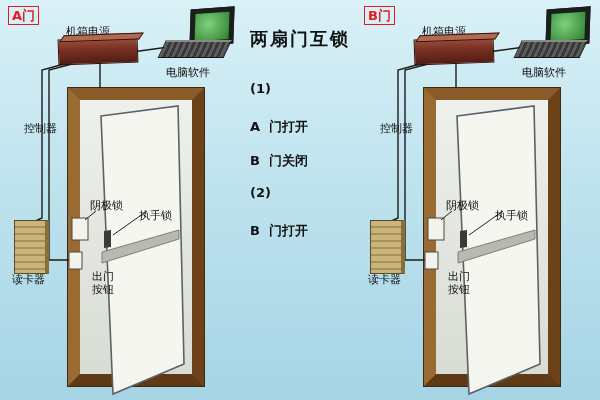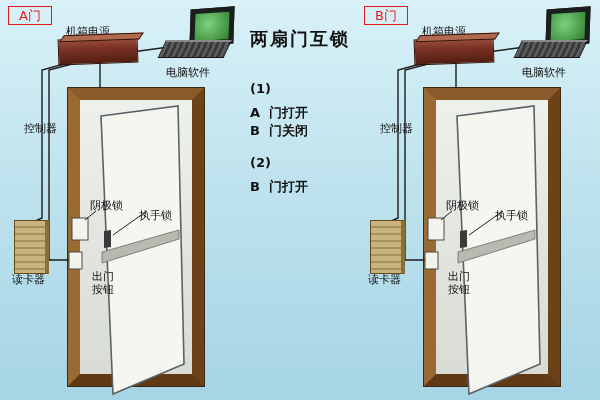--- a/index.html
+++ b/index.html
@@ -8,21 +8,21 @@
     background: linear-gradient(180deg, var(--bg-top,#d9f1f7) 0%, #bfe3ee 45%, var(--bg-bottom,#a6d4e5) 100%);
     font-family:"DejaVu Sans","Liberation Sans",sans-serif;
     color:#111;
   }
   .assembly { position:absolute; top:4px; width:242px; height:394px; }
   #asmA { left:6px; } #asmB { left:362px; }
 
   .door-tag {
     position:absolute; left:2px; top:2px;
     color:var(--tag-red,#e31b1e); border:1px solid var(--tag-red,#e31b1e);
-    font-size:13px; font-weight:normal; padding:0 10px; line-height:17px;
+    font-size:13px; font-weight:bold; padding:0 3px; line-height:17px;
   }
   .lbl { position:absolute; font-size:11px; font-weight:normal; white-space:nowrap; color:#101010; }
   .power-label { left:60px; top:20px; }
   .software-label { left:160px; top:61px; }
   .controller-label { left:18px; top:77px;margin-top:40px; }
   .cathode-label { left:84px; top:194px; }
   .handle-label { left:133px; top:194px;margin-top:10px; }
   .exit-label { left:86px; top:252px; line-height:13px;margin-top:14px; }
   .reader-label { left:6px; top:268px; }
 
@@ -63,22 +63,22 @@
 
   .card-reader {
     position:absolute; left:8px; top:216px; width:30px; height:52px;
     background: repeating-linear-gradient(180deg, var(--reader-tan,#c9b47e) 0 5px, #a8905a 5px 7px);
     border:1px solid #5f4a20; border-right:4px solid #8a7038;
   }
 
   .center-text { position:absolute; left:250px; top:30px; width:112px; font-weight:bold; font-size:13px; line-height:18px; }
   .ct-title { font-size:18px; letter-spacing:2px; }
   .ct-num1 { margin-top:32px; }
-  .ct-l1 { margin-top:6px; white-space:pre; }
-  .ct-l2 { margin-top:0; white-space:pre; }
+  .ct-l1 { margin-top:20px; white-space:pre; }
+  .ct-l2 { margin-top:16px; white-space:pre; }
   .ct-num2 { margin-top:14px; }
 </style>
 </head>
 <body>
 
 <div class="stage">
 
   <div class="assembly" id="asmA">
     <div class="frame"></div>
 

